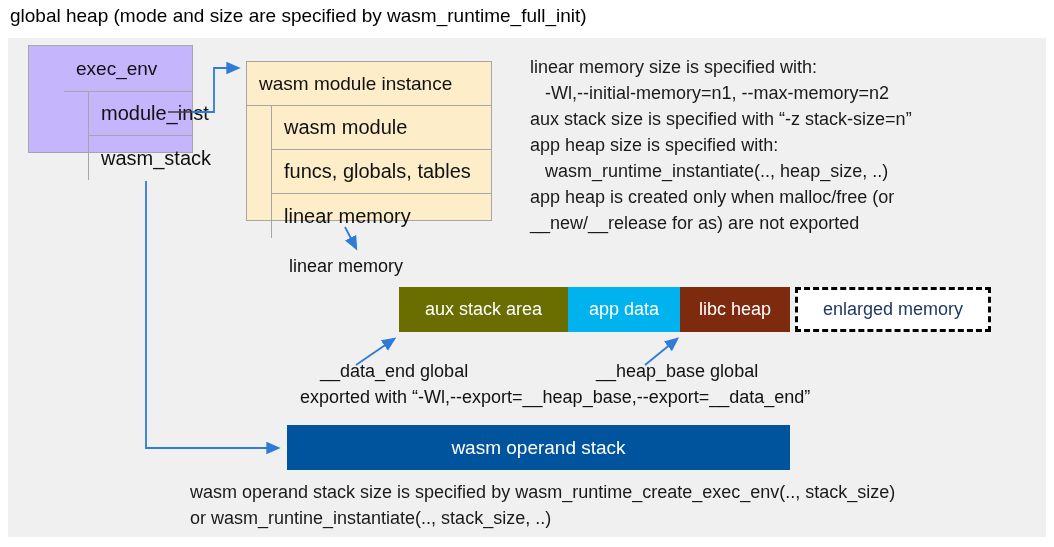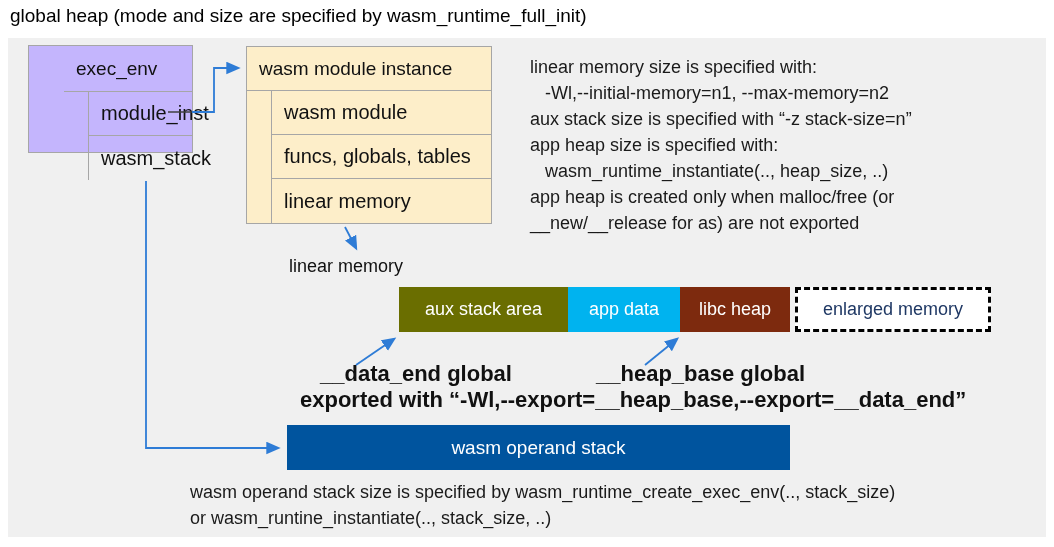--- a/index.html
+++ b/index.html
@@ -5,21 +5,21 @@
   html,body{margin:0;padding:0;background:#fff;}
   body{font-family:"Liberation Sans", sans-serif; color:#111;}
   .stage{position:relative;width:1054px;height:547px;background:#ffffff;overflow:hidden;}
   .abs{position:absolute;}
   .title{left:10px;top:5px;font-size:19px;color:#000;white-space:pre;}
   .panel{left:8px;top:38px;width:1038px;height:499px;background:#f0f0f0;}
 
   
   .nest-box{border:1px solid #a6a6a6;box-sizing:border-box;}
   .exec-box{left:28px;top:45px;width:165px;height:108px;background:#c4b5fd;padding-left:35px;}
-  .inst-box{left:246px;top:46px;width:246px;height:178px;background:#fdeec9;}
+  .inst-box{left:246px;top:61px;width:246px;height:160px;background:#fdeec9;}
   .nest-header{display:flex;align-items:center;padding-left:12px;font-size:19px;border-bottom:1px solid #a6a6a6;box-sizing:border-box;}
   .exec-box .nest-header{height:46px;}
   .inst-box .nest-header{height:44px;}
   .nest-row{display:flex;align-items:center;margin-left:24px;padding-left:12px;height:44px;font-size:20px;
             border-left:1px solid #a6a6a6;border-bottom:1px solid #a6a6a6;box-sizing:border-box;}
   .nest-row:last-child{border-bottom:none;}
 
   
   .notes{font-size:18px;line-height:26px;color:#1a1a1a;}
   .notes div{white-space:pre;}
@@ -30,21 +30,21 @@
 
   
   .seg{top:287px;height:45px;display:flex;align-items:center;justify-content:center;
        color:#fff;font-size:18px;box-sizing:border-box;white-space:nowrap;}
   .seg-data{left:289px;width:110px;background:#0f70b5;}
   .seg-aux{left:399px;width:169px;background:#6a6e00;}
   .seg-app{left:568px;width:112px;background:#00b3ef;}
   .seg-libc{left:680px;width:110px;background:#7d2a0e;}
   .seg-enlarged{left:795px;width:196px;background:#ffffff;border:3px dashed #000;color:#1f3864;}
 
-  .anno{font-size:22px;font-weight:bold;}
+  .anno{font-size:18px;}
   .anno-dataend{left:320px;top:361px;}
   .anno-heapbase{left:596px;top:361px;}
   .anno-exported{left:300px;top:387px;white-space:pre;}
 
   .operand-bar{left:287px;top:425px;width:503px;height:45px;background:#00549e;
                display:flex;align-items:center;justify-content:center;color:#fff;font-size:19px;}
 
   svg.overlay{position:absolute;left:0;top:0;pointer-events:none;}
 </style>
 </head>

